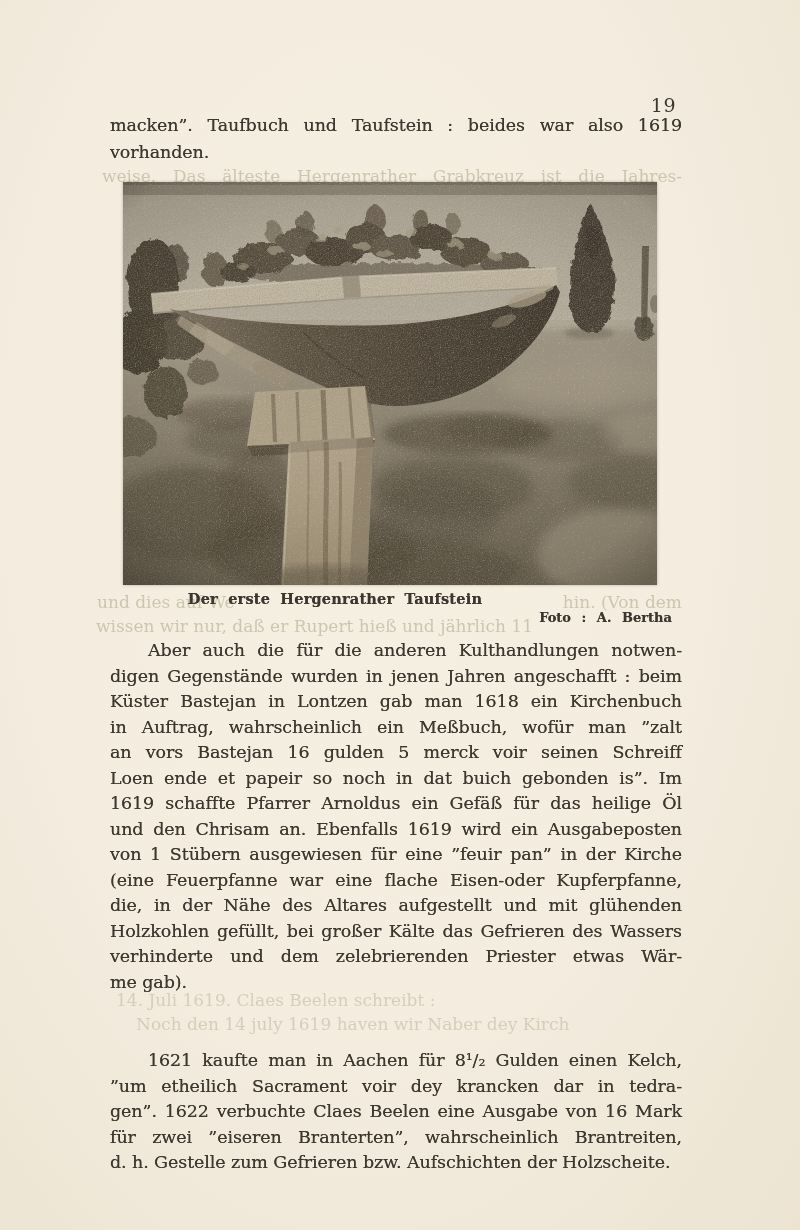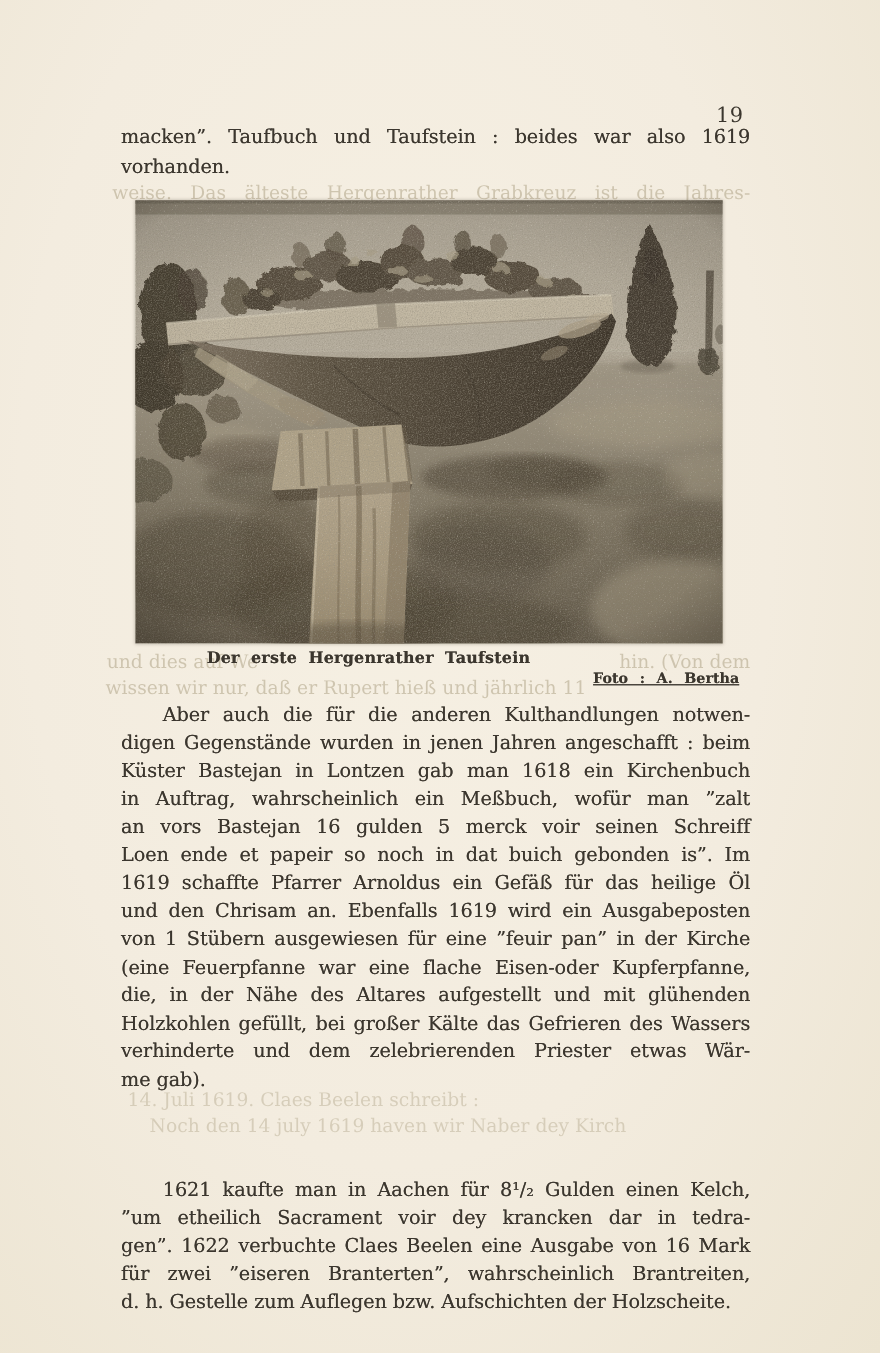--- a/index.html
+++ b/index.html
@@ -6,42 +6,41 @@
   .page{
     position:relative;width:800px;height:1230px;overflow:hidden;
     background:radial-gradient(ellipse at 45% 38%, #f6f0e3 0%, #f3ecdf 55%, #ece4d1 100%);
     font-family:"DejaVu Serif","Liberation Serif",serif;
     color:#3b362e;
   }
   .pageno{position:absolute;top:94px;right:124px;font-size:19px;letter-spacing:.5px;}
   .para{position:absolute;left:110px;width:572px;}
   .p1{top:112px;line-height:27px;}
   .p2{top:638px;line-height:25.5px;}
-  .p3{top:1070px;line-height:25.5px;}
+  .p3{top:1048px;line-height:25.5px;}
   .tl{
     font-size:17.5px;letter-spacing:-0.1px;white-space:nowrap;
     text-align:justify;text-align-last:justify;
     text-shadow:0 0 .4px rgba(59,54,46,.75);
   }
   .tl.last{text-align-last:left;}
   .tl.indent{padding-left:38px;}
   .photo{
     position:absolute;left:123px;top:182px;width:534px;height:403px;margin:0;
     box-shadow:0 0 3px rgba(80,70,55,.35), inset 0 0 6px rgba(40,34,24,.25);
   }
   .caption{
     position:absolute;left:123px;top:590px;width:424px;text-align:center;
     font-weight:bold;font-size:14.5px;word-spacing:5px;letter-spacing:.2px;
     text-shadow:0 0 .4px rgba(59,54,46,.8);
   }
   .credit{
     position:absolute;left:123px;top:610px;width:549px;text-align:right;
     font-weight:bold;font-size:13px;word-spacing:6px;
     text-shadow:0 0 .3px rgba(59,54,46,.7);
-    text-decoration:underline;
   }
   .ghost{
     position:absolute;color:#a99d7f;opacity:.5;filter:blur(.6px);
     font-size:17px;white-space:nowrap;z-index:0;
   }
   .gjust{text-align:justify;text-align-last:justify;}
   .g0{left:102px;top:140px;width:580px;}
   .g1{left:102px;top:166px;width:580px;}
   .g2{left:97px;top:592px;}
   .g3{right:118px;top:592px;}
@@ -273,16 +272,16 @@
     <div class="tl">Holzkohlen gefüllt, bei großer Kälte das Gefrieren des Wassers</div>
     <div class="tl">verhinderte und dem zelebrierenden Priester etwas Wär-</div>
     <div class="tl last">me gab).</div>
   </div>
 
   <div class="para p3">
     <div class="tl indent">1621 kaufte man in Aachen für 8¹/₂ Gulden einen Kelch,</div>
     <div class="tl">”um etheilich Sacrament voir dey krancken dar in tedra-</div>
     <div class="tl">gen”. 1622 verbuchte Claes Beelen eine Ausgabe von 16 Mark</div>
     <div class="tl">für zwei ”eiseren Branterten”, wahrscheinlich Brantreiten,</div>
-    <div class="tl last">d. h. Gestelle zum Auflegen bzw. Aufschichten der Holzscheite.</div>
+    <div class="tl last">d. h. Gestelle zum Gefrieren bzw. Aufschichten der Holzscheite.</div>
   </div>
 
 </div>
 
 </body></html>

